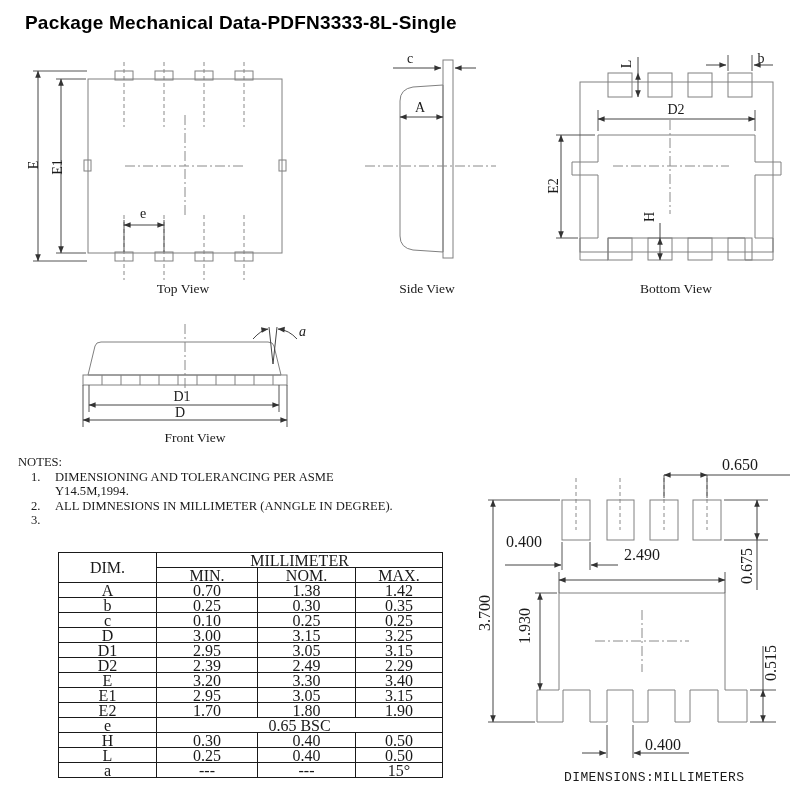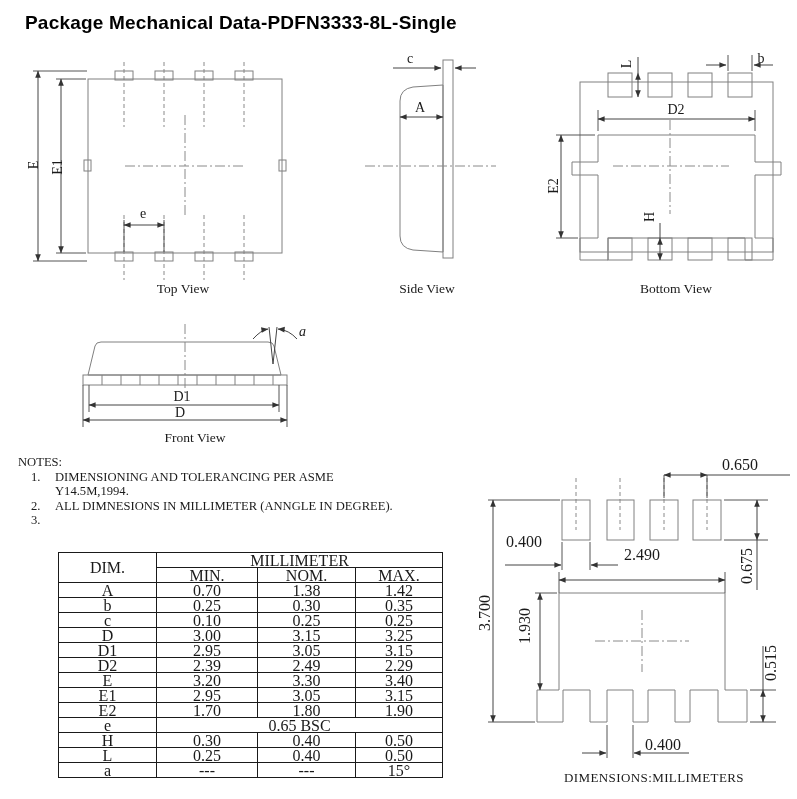--- a/index.html
+++ b/index.html
@@ -20,21 +20,21 @@
   .pd{stroke:#8a8a8a;fill:none;stroke-width:1;stroke-dasharray:4 3;}
   #notes{position:absolute;left:18px;top:455px;width:445px;font-size:12.6px;line-height:14.6px;}
   #notes .nheading{margin:0;}
   .nitem{display:flex;}
   .nitem .nnum{width:24px;margin-left:13px;flex:none;}
   .nitem .ntext{width:400px;white-space:pre-line;}
   #dims-table{position:absolute;left:58px;top:552px;border-collapse:collapse;
       font-size:16px;table-layout:fixed;}
   #dims-table td,#dims-table th{border:1px solid #1a1a1a;text-align:center;
       padding:0;height:14px;line-height:13px;font-weight:normal;}
-  #footer-dims{position:absolute;left:564px;top:770px;font-size:13px;letter-spacing:0.4px;}
+  #footer-dims{position:absolute;left:564px;top:770px;font-size:13px;letter-spacing:0.4px;font-family:Liberation Mono, monospace;}
 </style>
 </head>
 <body>
 
 <div id="page">
 
   <div id="title">Package Mechanical Data-PDFN3333-8L-Single</div>
 
   <svg class="view-svg" style="left:25px;top:52px" width="310" height="250">
     <defs>

